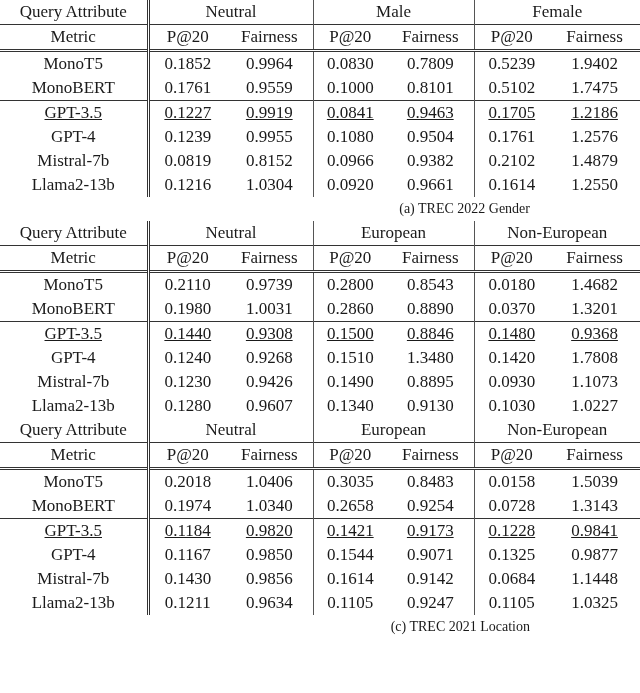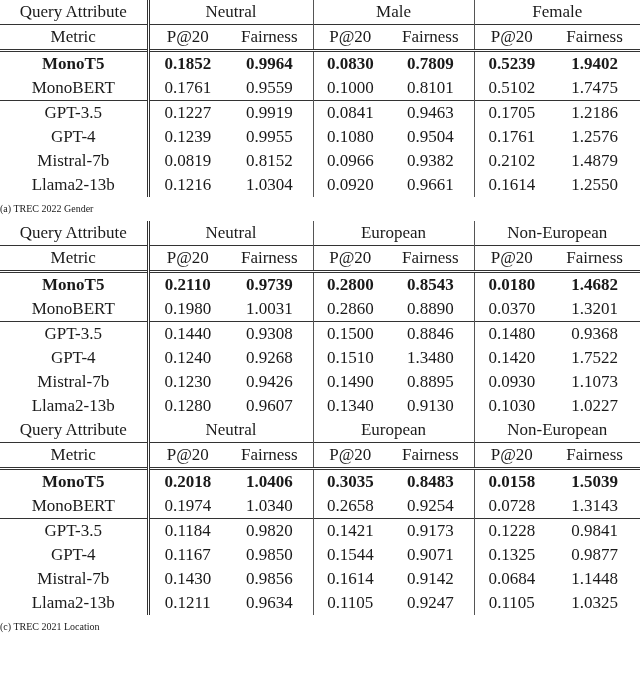--- a/index.html
+++ b/index.html
@@ -25,25 +25,25 @@
   col.c0 { width: 148px; }
   col.c1 { width: 78px; }
   col.c2 { width: 87px; }
   col.c3 { width: 74px; }
   col.c4 { width: 87px; }
   col.c5 { width: 75px; }
   col.c6 { width: 91px; }
   .dbl { border-right: 3px double #333; }
   .vr { border-right: 1px solid #555; }
   tr.hdr2 td { border-top: 1px solid #333; }
-  tr.first td { border-top: 3px double #333; font-weight: bold; }
-  tr.grp td { border-top: 1px solid #333; }
+  tr.first td { border-top: 3px double #333; }
+  tr.grp td { border-top: 1px solid #333; text-decoration: underline; }
   .caption {
-    text-align: left;
-    font-size: 10px;
+    text-align: right;
+    font-size: 14px;
     height: 24px;
     line-height: 24px;
   }
 </style>
 </head>
 <body>
 
 <div id="root">
   <div class="block">
     <table class="res">
@@ -185,21 +185,21 @@
             <td>0.1480</td>
             <td>0.9368</td>
           </tr>
           <tr>
             <td class="dbl">GPT-4</td>
             <td>0.1240</td>
             <td class="vr">0.9268</td>
             <td>0.1510</td>
             <td class="vr">1.3480</td>
             <td>0.1420</td>
-            <td>1.7522</td>
+            <td>1.7808</td>
           </tr>
           <tr>
             <td class="dbl">Mistral-7b</td>
             <td>0.1230</td>
             <td class="vr">0.9426</td>
             <td>0.1490</td>
             <td class="vr">0.8895</td>
             <td>0.0930</td>
             <td>1.1073</td>
           </tr>

